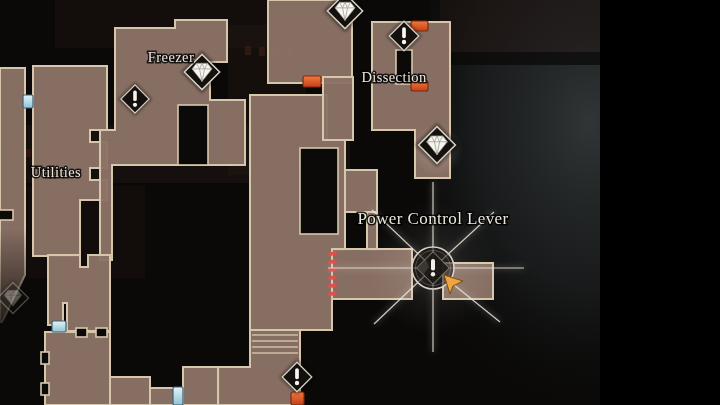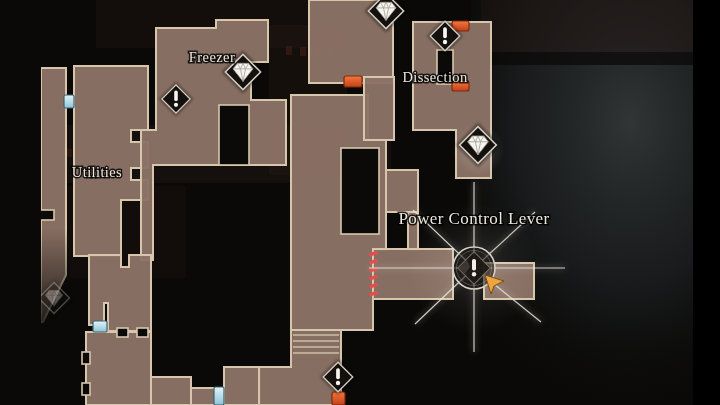--- a/index.html
+++ b/index.html
@@ -1,16 +1,16 @@
 <!DOCTYPE html>
 <html style="--bg: #0a0908; --void: #0b0a09; --room-fill: #8d7366; --room-border: #d6c7ac; --door-orange: #e4561f; --door-orange-dark: #7e2a10; --door-cyan: #bfe7f2; --door-cyan-dark: #3d616f; --ladder-red: #e04e4e; --stair-line: #d6c7ac; --ray: #eee9dd; --arrow: #eda53f; --arrow-dark: #7a4c12; --label: #ece7dc; --icon-bg: #14100d; --icon-border: #d4cec2; --gem-white: #f7f5f0;"><head>
 <meta charset="utf-8">
 <style>
   html,body{margin:0;padding:0;background:#000;}
-  .stage{position:relative;width:652px;height:405px;overflow:hidden;background:var(--bg,#0a0908);padding-left:41px;}
+  .stage{position:relative;width:600px;height:405px;overflow:hidden;background:var(--bg,#0a0908);}
   svg{display:block;}
   .room{fill:var(--room-fill);stroke:var(--room-border);stroke-width:2;fill-opacity:.96;}
   .bite{fill:var(--void);stroke:var(--room-border);stroke-width:1.6;}
   .door-o{fill:url(#doorOG);stroke:var(--door-orange-dark);stroke-width:1.2;}
   .door-c{fill:url(#doorCG);stroke:var(--door-cyan-dark);stroke-width:1.2;}
   .stair{stroke:var(--stair-line);stroke-width:1.5;opacity:.9;}
   .rung{fill:var(--ladder-red);}
   .icon-bg{fill:var(--icon-bg);stroke:var(--icon-border);stroke-width:1.2;}
   .icon-glyph{fill:var(--gem-white);}
   .map-label{font-family:"Liberation Serif","DejaVu Serif",serif;fill:var(--label);

